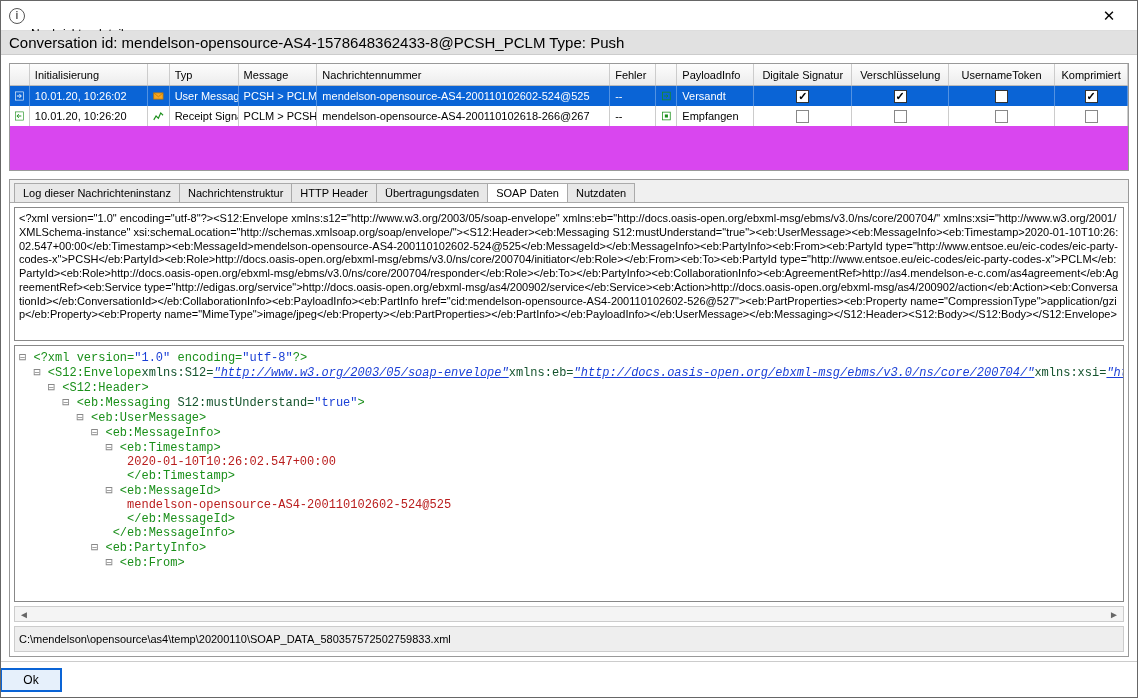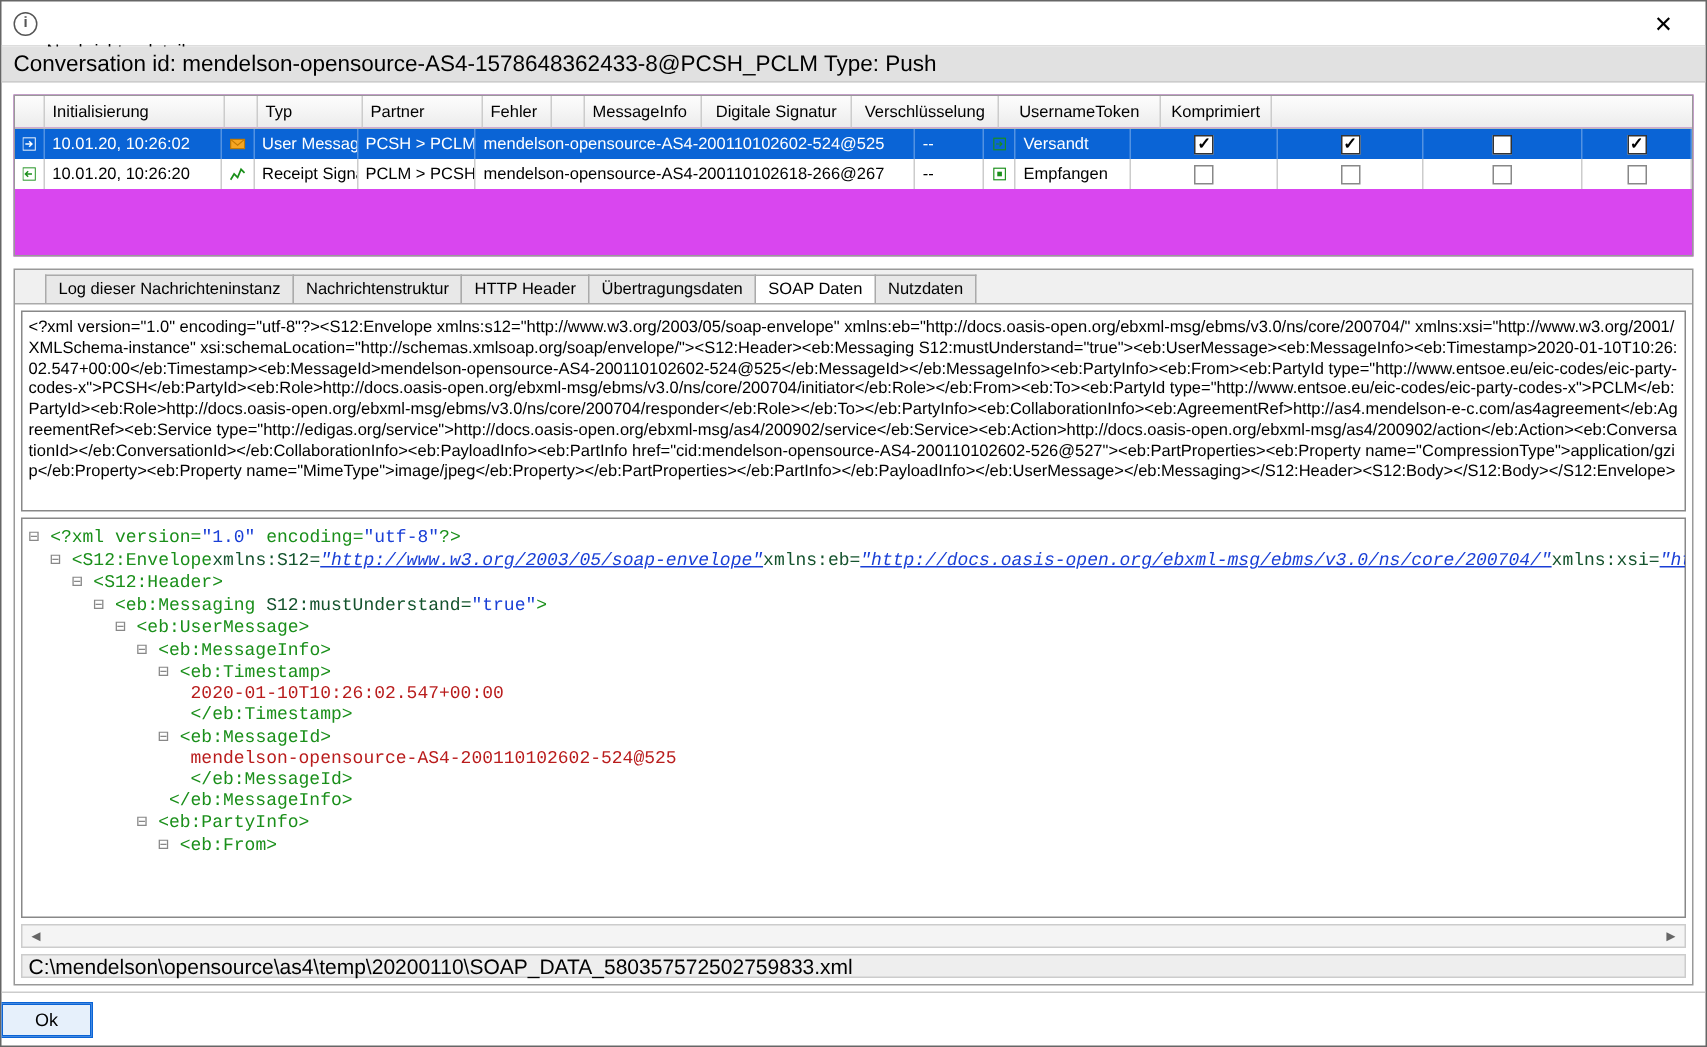--- a/index.html
+++ b/index.html
@@ -70,21 +70,21 @@
     align-items:center; justify-content:center; font-size:11px; line-height:1;
   }
   .grid-row.sel .chk { border-color:#333; }
   .chk.on::after { content:"✓"; color:#000; font-weight:bold; }
   svg.rowicon { width:14px; height:14px; }
 
   .tabs-panel {
     margin: 0 8px 4px 8px; flex:1; display:flex; flex-direction:column;
     border:1px solid #999; min-height:0;
   }
-  .tabbar { display:flex; height:22px; align-items:flex-end; padding-left:20px; background:#f0f0f0; }
+  .tabbar { display:flex; height:22px; align-items:flex-end; padding-left:4px; background:#f0f0f0; }
   .tab {
     padding:3px 8px; font-size:11px; border:1px solid #aaa; border-bottom:none;
     background:#e8e8e8; margin-right:-1px; cursor:pointer;
   }
   .tab.active { background:#fff; position:relative; z-index:2; }
   .tab-content { flex:1; background:#fff; border-top:1px solid #aaa; display:flex; flex-direction:column; min-height:0;}
   .raw-box {
     border:1px solid #888; margin:4px; padding:4px; font-size:11px;
     font-family: "Segoe UI", Tahoma, sans-serif;
     line-height:1.25; height:134px; overflow:hidden; word-break:break-all;
@@ -94,22 +94,22 @@
     font-family: Consolas, "Courier New", monospace; font-size:12px;
     white-space:pre; padding:4px 4px 20px 4px; min-height:0;
   }
   .t-tag { color:#1a8f1a; }
   .t-attr { color:#14532d; }
   .t-val { color:#1a3fd6; font-style:italic; text-decoration: underline;}
   .t-valplain { color:#1a3fd6; }
   .t-text { color:#b91c1c;font-family:Liberation Mono, monospace; }
   .gutter { color:#888; }
   .file-bar {
-    margin:0 4px 4px 4px; height:16px; background:#eee; border:1px solid #ccc;
-    display:flex; align-items:center; padding:0 4px; font-size:14px;
+    margin:0 4px 4px 4px; height:26px; background:#eee; border:1px solid #ccc;
+    display:flex; align-items:center; padding:0 4px; font-size:11px;
   }
   .h-scroll {
     margin:0 4px 4px 4px; height:16px; border:1px solid #ccc; background:#f4f4f4;
     display:flex; align-items:center; justify-content:space-between; padding:0 2px;
   }
   .h-scroll .arrow { width:14px; text-align:center; color:#666; font-size:10px; cursor:pointer;}
   .footer {
     height:36px; display:flex; align-items:center; 
     border-top:1px solid #ccc;
   }
@@ -128,24 +128,25 @@
 </div>
 
 <div class="conv-bar">Conversation id: mendelson-opensource-AS4-1578648362433-8@PCSH_PCLM Type: Push</div>
 
 <div class="grid-panel">
   <div class="grid-header">
     <div class="cell c-icon"></div>
     <div class="cell c-init">Initialisierung</div>
     <div class="cell c-typicon"></div>
     <div class="cell c-typ">Typ</div>
-    <div class="cell c-partner">Partner</div>
+    <div class="cell c-partner">Message</div>
+    <div class="cell c-msg">Nachrichtennummer</div>
     <div class="cell c-fehler">Fehler</div>
     <div class="cell c-wsicon"></div>
-    <div class="cell c-wstatus">MessageInfo</div>
+    <div class="cell c-wstatus">PayloadInfo</div>
     <div class="cell c-sig">Digitale Signatur</div>
     <div class="cell c-enc">Verschlüsselung</div>
     <div class="cell c-utok">UsernameToken</div>
     <div class="cell c-komp">Komprimiert</div>
   </div>
   <div class="grid-body" id="grid-body">
       <div class="grid-row sel">
         <div class="cell c-icon">
           <svg class="rowicon" viewBox="0 0 14 14">
             <rect x="0.5" y="0.5" width="13" height="13" fill="none" stroke="#fff"></rect>

